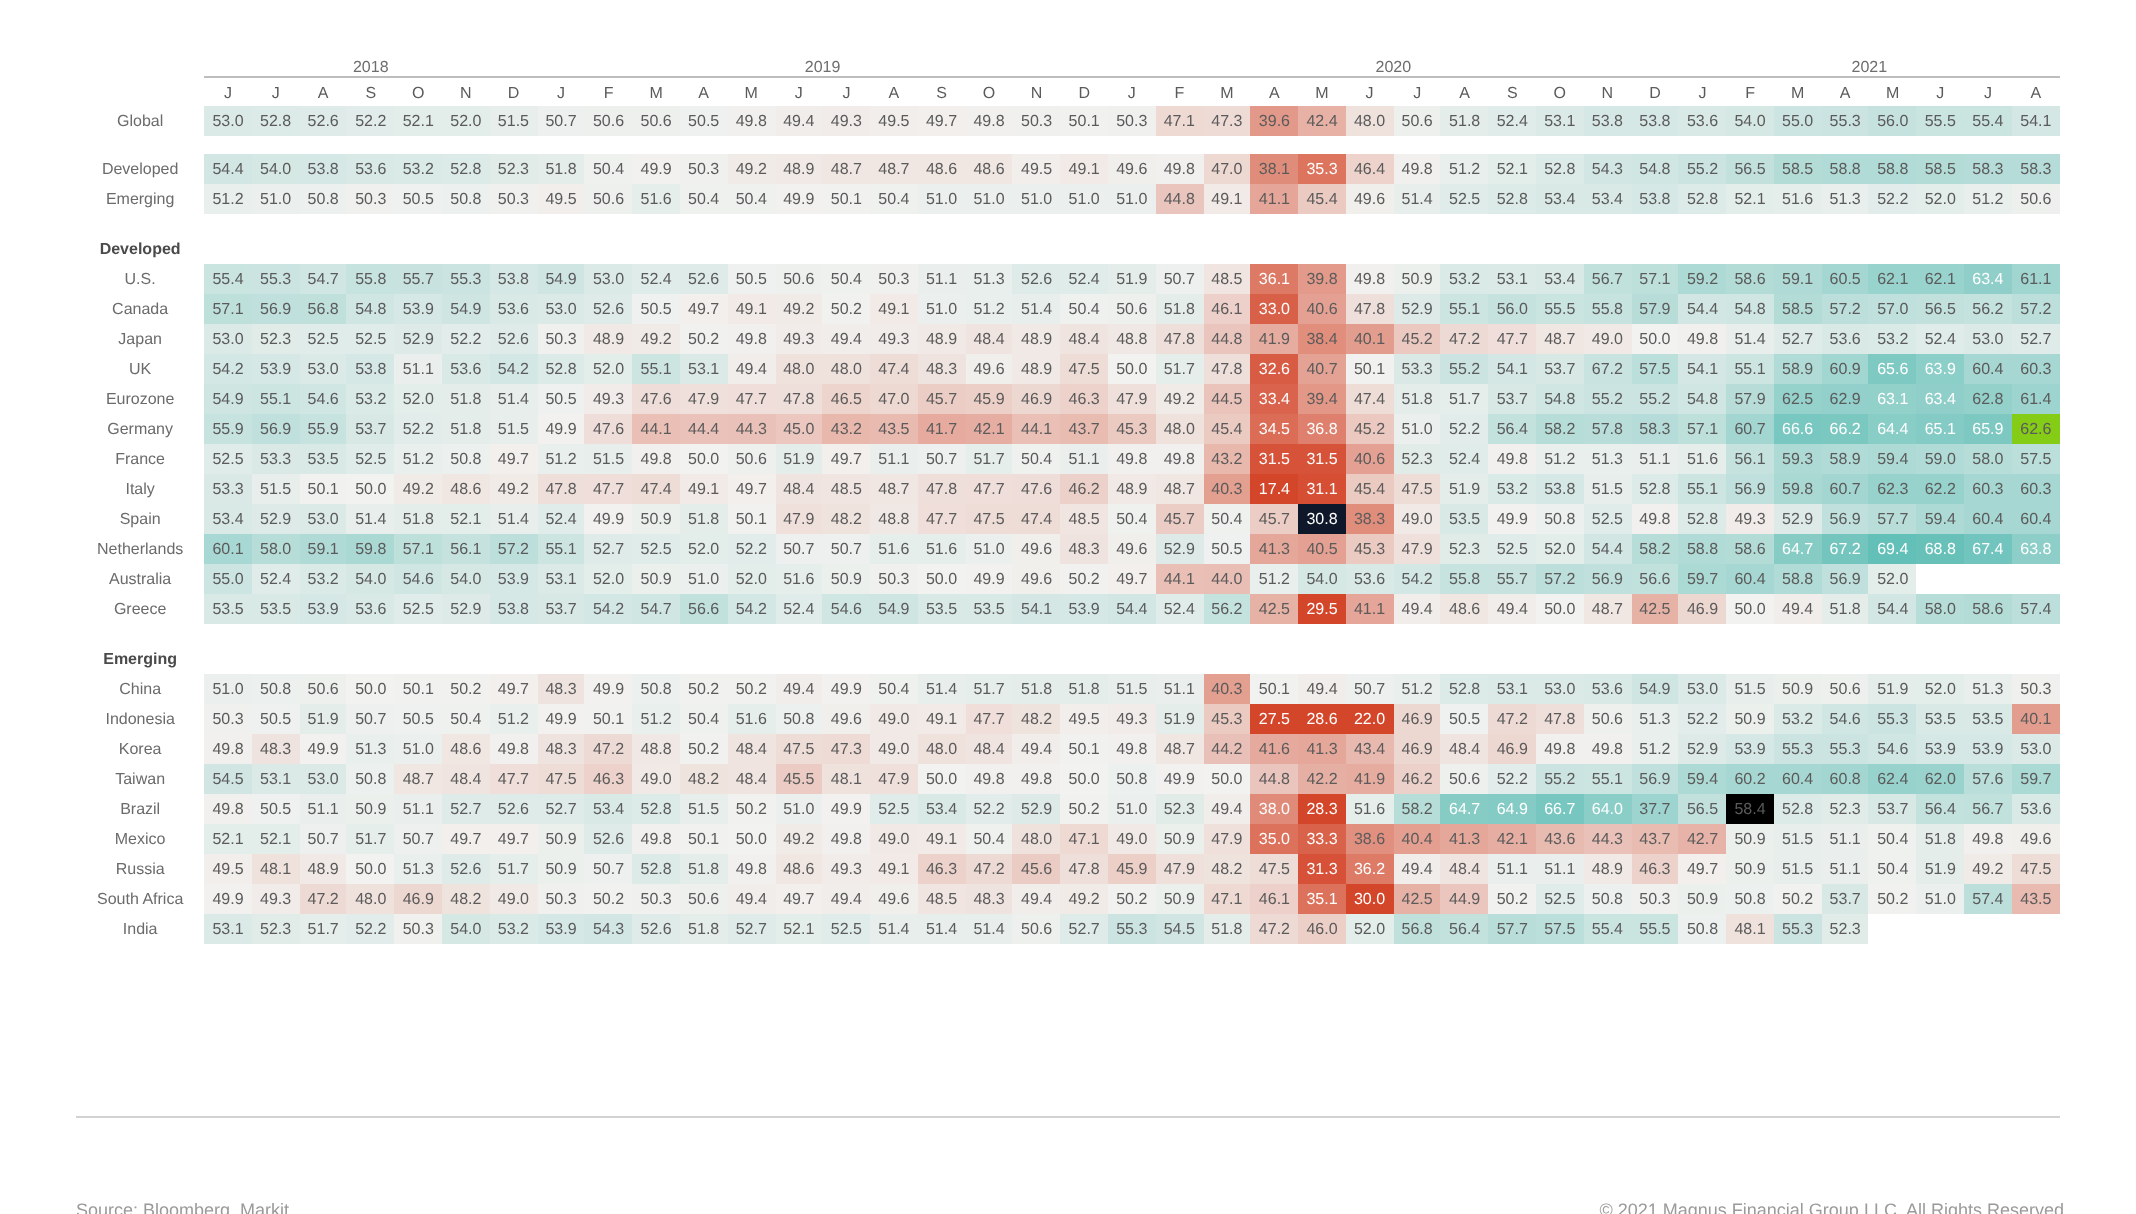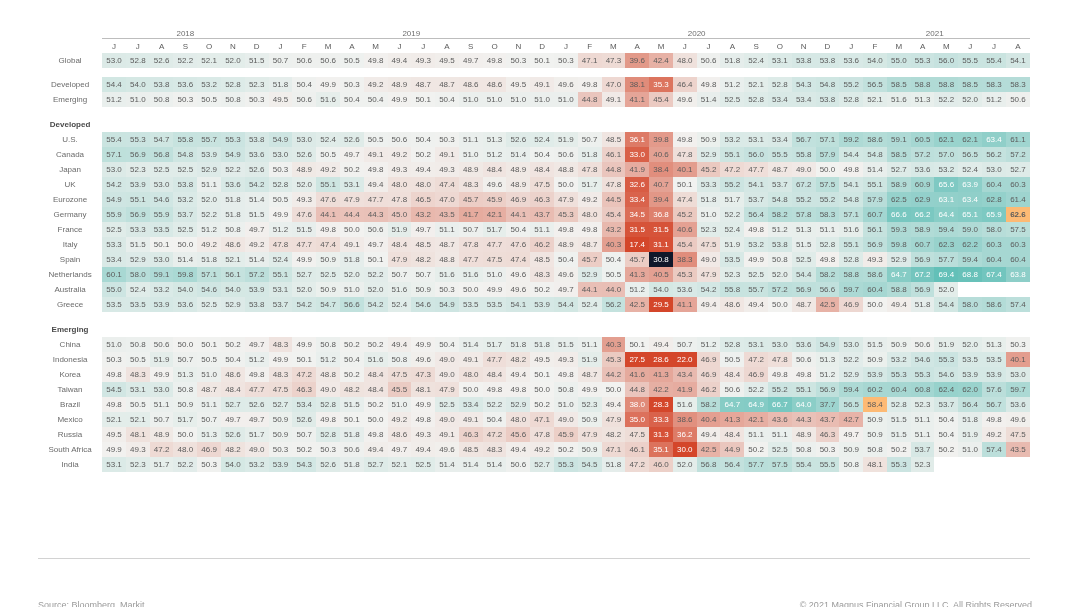--- a/index.html
+++ b/index.html
@@ -469,21 +469,21 @@
             <td class="cell" style="background: rgb(182, 221, 216); color: rgb(91, 91, 91);">58.2</td>
             <td class="cell" style="background: rgb(185, 222, 217); color: rgb(91, 91, 91);">57.8</td>
             <td class="cell" style="background: rgb(181, 220, 216); color: rgb(91, 91, 91);">58.3</td>
             <td class="cell" style="background: rgb(190, 224, 219); color: rgb(91, 91, 91);">57.1</td>
             <td class="cell" style="background: rgb(163, 214, 209); color: rgb(91, 91, 91);">60.7</td>
             <td class="cell" style="background: rgb(120, 199, 192); color: rgb(255, 255, 255);">66.6</td>
             <td class="cell" style="background: rgb(123, 200, 193); color: rgb(255, 255, 255);">66.2</td>
             <td class="cell" style="background: rgb(136, 205, 198); color: rgb(255, 255, 255);">64.4</td>
             <td class="cell" style="background: rgb(131, 203, 196); color: rgb(255, 255, 255);">65.1</td>
             <td class="cell" style="background: rgb(125, 201, 194); color: rgb(255, 255, 255);">65.9</td>
-            <td class="cell" style="background: #fdba74; color: rgb(91, 91, 91); font-weight: bold;">62.6</td>
+            <td class="cell" style="background: #84cc16; color: rgb(91, 91, 91);">62.6</td>
           </tr>
           <tr>
             <td class="lbl">France</td>
             <td class="cell" style="background: rgb(224, 236, 233); color: rgb(91, 91, 91);">52.5</td>
             <td class="cell" style="background: rgb(218, 233, 230); color: rgb(91, 91, 91);">53.3</td>
             <td class="cell" style="background: rgb(216, 233, 230); color: rgb(91, 91, 91);">53.5</td>
             <td class="cell" style="background: rgb(224, 236, 233); color: rgb(91, 91, 91);">52.5</td>
             <td class="cell" style="background: rgb(233, 239, 237); color: rgb(91, 91, 91);">51.2</td>
             <td class="cell" style="background: rgb(236, 240, 238); color: rgb(91, 91, 91);">50.8</td>
             <td class="cell" style="background: rgb(242, 239, 237); color: rgb(91, 91, 91);">49.7</td>
@@ -932,21 +932,21 @@
             <td class="cell" style="background: rgb(224, 139, 121); color: rgb(255, 255, 255);">38.0</td>
             <td class="cell" style="background: rgb(212, 70, 42); color: rgb(255, 255, 255);">28.3</td>
             <td class="cell" style="background: rgb(230, 238, 235); color: rgb(91, 91, 91);">51.6</td>
             <td class="cell" style="background: rgb(182, 221, 216); color: rgb(91, 91, 91);">58.2</td>
             <td class="cell" style="background: rgb(134, 204, 197); color: rgb(255, 255, 255);">64.7</td>
             <td class="cell" style="background: rgb(132, 203, 197); color: rgb(255, 255, 255);">64.9</td>
             <td class="cell" style="background: rgb(119, 199, 192); color: rgb(255, 255, 255);">66.7</td>
             <td class="cell" style="background: rgb(139, 206, 199); color: rgb(255, 255, 255);">64.0</td>
             <td class="cell" style="background: rgb(157, 212, 207); color: rgb(91, 91, 91);">37.7</td>
             <td class="cell" style="background: rgb(194, 225, 221); color: rgb(91, 91, 91);">56.5</td>
-            <td class="cell" style="background: #fdba74; color: rgb(91, 91, 91);">58.4</td>
+            <td class="cell" style="background: #000000; color: rgb(91, 91, 91);">58.4</td>
             <td class="cell" style="background: rgb(221, 235, 232); color: rgb(91, 91, 91);">52.8</td>
             <td class="cell" style="background: rgb(225, 236, 233); color: rgb(91, 91, 91);">52.3</td>
             <td class="cell" style="background: rgb(215, 232, 229); color: rgb(91, 91, 91);">53.7</td>
             <td class="cell" style="background: rgb(195, 225, 221); color: rgb(91, 91, 91);">56.4</td>
             <td class="cell" style="background: rgb(193, 225, 221); color: rgb(91, 91, 91);">56.7</td>
             <td class="cell" style="background: rgb(216, 233, 230); color: rgb(91, 91, 91);">53.6</td>
           </tr>
           <tr>
             <td class="lbl">Mexico</td>
             <td class="cell" style="background: rgb(227, 237, 234); color: rgb(91, 91, 91);">52.1</td>

